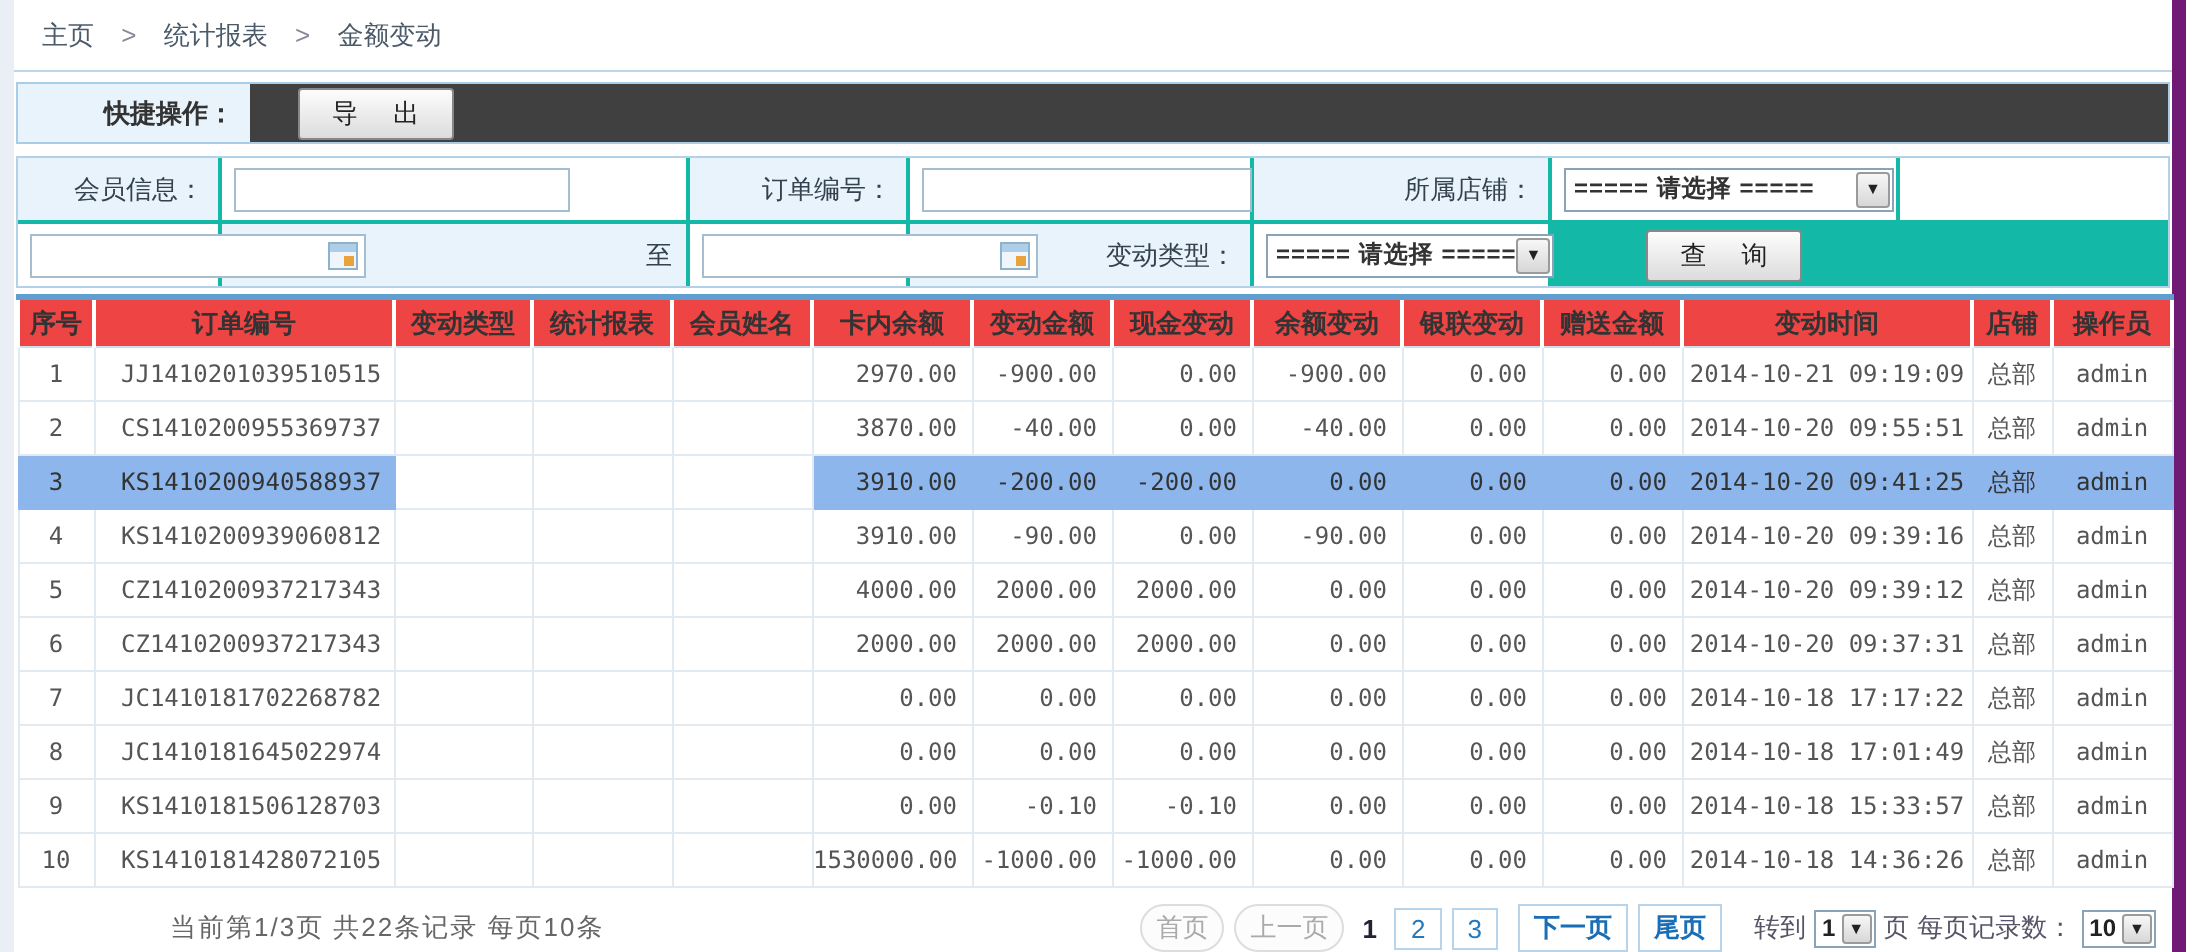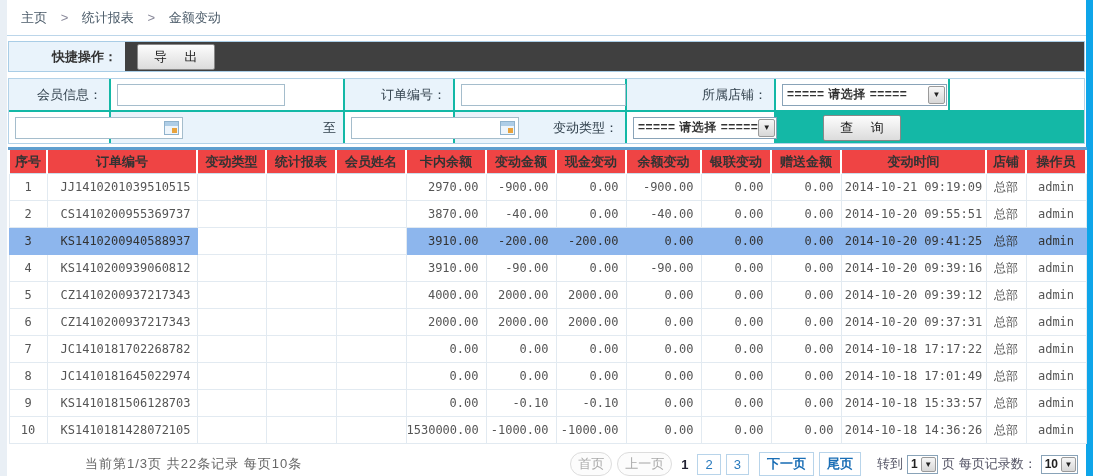--- a/index.html
+++ b/index.html
@@ -4,33 +4,33 @@
 <style>
   * { margin:0; padding:0; box-sizing:border-box; }
   html,body { width:1093px; height:476px; }
   body {
     font-family: "Liberation Sans", "DejaVu Sans", sans-serif;
     background:#e9eff5;
     color:#555;
     font-size:13px;
     overflow:hidden;
   }
-  .page { width:1093px; height:476px; background:#fff; border-left:7px solid #e9eff5; border-right:7px solid #0ea5e9; }
+  .page { width:1093px; height:476px; background:#fff; border-left:7px solid #e9eff5; border-right:7px solid #701a75; }
   .mono { font-family:"DejaVu Sans Mono", monospace; }
 
   
   .breadcrumb { height:36px; line-height:36px; padding-left:14px; background:#fff; border-bottom:1px solid #bcd6ea; color:#556; }
   .breadcrumb .sep { color:#889; margin:0 10px; }
   .breadcrumb .crumb { color:#4a5a68; text-decoration:none; cursor:pointer; }
 
   
   .quickbar { margin:5px 1px 0 1px; border:1px solid #a9cde6; background:#404040; height:31px; display:flex; align-items:center; }
   .quickbar .qlabel { width:116px; height:100%; background:#e9f3fb; display:flex; align-items:center; justify-content:flex-end; padding-right:8px; font-weight:bold; color:#333; }
   .btn { border:1px solid #888; background:linear-gradient(#fdfdfd,#e9e9e9 60%,#dcdcdc); padding:3px 16px; font-size:13px; color:#222; border-radius:2px; word-spacing:14px; cursor:pointer; font-family:inherit; }
-  .quickbar .btn { margin-left:12px; }
+  .quickbar .btn { margin-left:24px; }
 
   
   .filters { margin:6px 1px 0 1px; border:1px solid #b3d2e8; background:#14b8a6; display:grid;
     grid-template-columns:100px 232px 108px 170px 147px 172px 1fr; grid-auto-rows:31px; gap:2px; }
   .fcell { display:flex; align-items:center; }
   .flabel { background:#e9f3fb; justify-content:flex-end; padding-right:7px; color:#33424e; }
   .finput { background:#fff; padding-left:6px; }
   .tbox { width:168px; height:22px; border:1px solid #a5bdcc; background:#fff; font-size:12px; padding:0 4px; font-family:inherit; }
   .datewrap { position:relative; display:inline-block; }
   .datewrap .tbox { padding-right:20px; }

